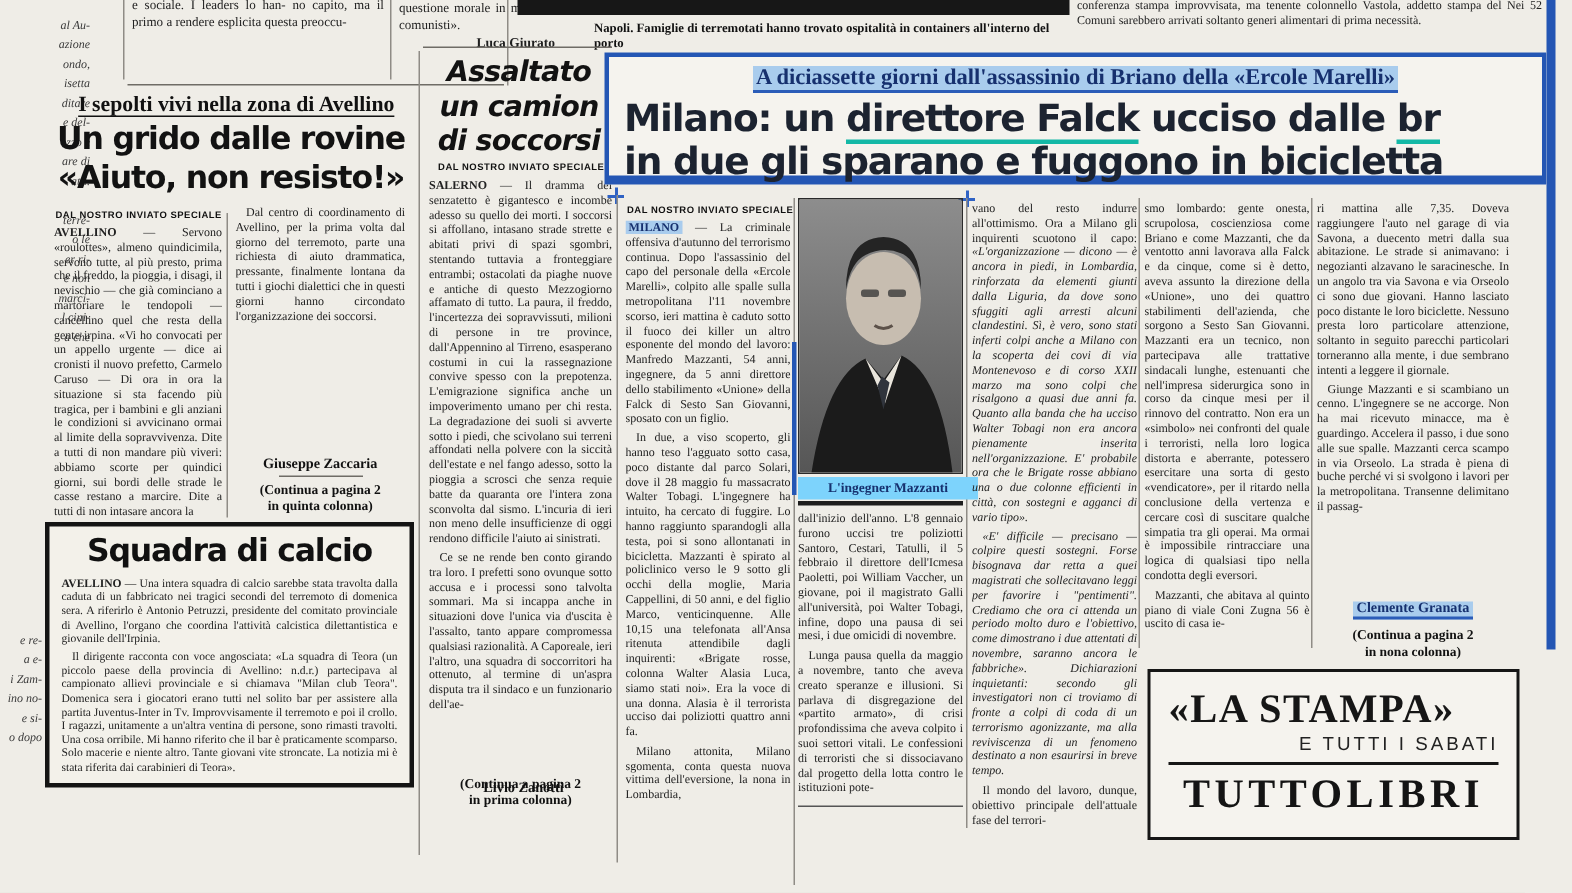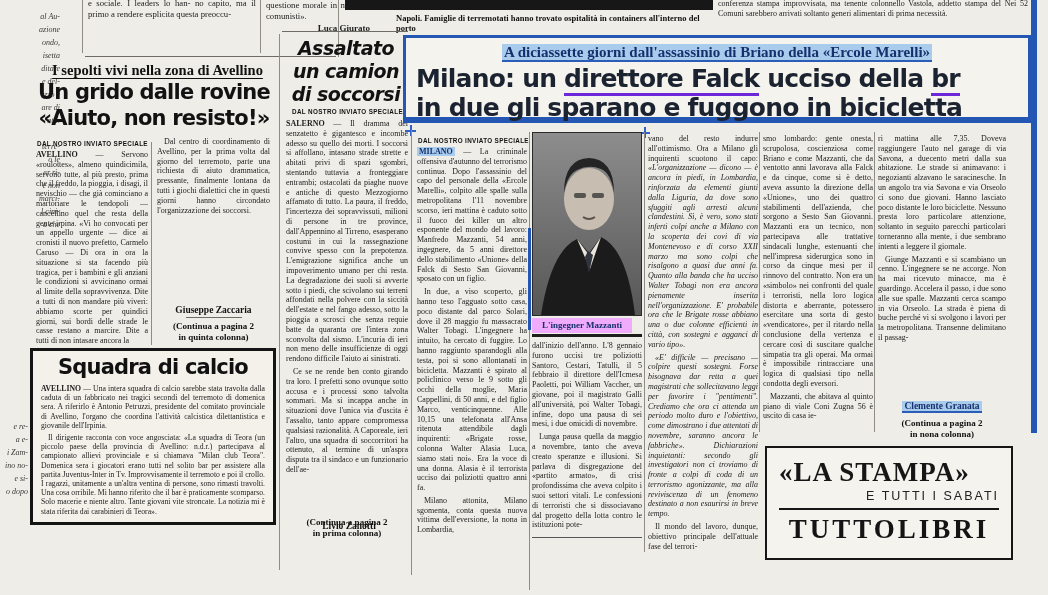--- a/index.html
+++ b/index.html
@@ -35,31 +35,31 @@
   
   .sq-box { position:absolute; border:3px solid #141414; background:#f3f1ea; padding:4px 8px; overflow:hidden; }
   .sq-head { font:bold 21px/25px "DejaVu Sans", sans-serif; letter-spacing:-0.8px; text-align:center; color:#111; }
   .sq-box .bp { font-size:7.7px; line-height:9.2px; }
 
   
   .main-frame { position:absolute; left:403px; top:35px; width:628px; height:88px;
     border:3px solid #2456b4; border-bottom-width:6px; background:#f5f3ee; }
   .m-kicker { font:bold 15px "Liberation Serif", serif; }
   .main-head { font:bold 25px/29px "DejaVu Sans", sans-serif; letter-spacing:-0.8px; color:#1c2330; }
-  .u-blue { border-bottom:3px solid #6d28d9; padding-bottom:0; }
+  .u-blue { border-bottom:3px solid #14b8a6; padding-bottom:0; }
   .blue-bar { position:absolute; background:#2456b4; }
   .cross { position:absolute; width:11px; height:11px; }
   .cross:before, .cross:after { content:""; position:absolute; background:#2f62c4; }
   .cross:before { left:5px; top:0; width:2px; height:11px; }
   .cross:after { left:0; top:5px; width:11px; height:2px; }
 
   .byline { font:bold 9.5px "Liberation Serif", serif; text-align:center; color:#111; }
   .continua { font:bold 9px/11px "Liberation Serif", serif; text-align:center; color:#111; }
 
-  .photo-caption { position:absolute; left:532px; top:318px; width:100px; height:15px; background:#f0abfc;
+  .photo-caption { position:absolute; left:532px; top:318px; width:120px; height:15px; background:#7dd3fc;
     text-align:center; font:bold 9px/15px "Liberation Serif", serif; color:#16306e; }
 
   
   .ad-box { position:absolute; left:765px; top:446px; width:248px; height:114px; border:2px solid #161616; background:#f5f3ee; padding:8px 12px 0; }
   .ad-l1 { font:400 16px "Liberation Sans", sans-serif; letter-spacing:3px; color:#222; }
   .ad-l2 { font:bold 27px "Liberation Serif", serif; letter-spacing:1px; color:#161616; margin-top:1px; }
   .ad-l3 { font:400 12.5px "Liberation Sans", sans-serif; letter-spacing:2px; text-align:right; color:#222; margin-top:1px; }
   .ad-rule { height:2px; background:#161616; margin-top:5px; }
   .ad-l4 { font:bold 27px "Liberation Serif", serif; letter-spacing:3px; text-align:center; color:#141414; margin-top:4px; }
 
@@ -158,21 +158,21 @@
   <div class="abs byline" style="left:288px; top:501px; width:122px;margin-top:20px;">Livio Zanotti</div>
   <div class="abs continua pre" style="left:286px; top:517px; width:122px;">(Continua a pagina 2
 in prima colonna)</div>
 
   <div class="blue-bar" style="left:1031px; top:0; width:6px; height:433px;"></div>
   <div class="main-frame">
     <div style="text-align:center; margin-top:5px;">
       <span class="m-kicker hl hl-b">A diciassette giorni dall'assassinio di Briano della «Ercole Marelli»</span>
     </div>
     <div class="main-head" style="margin:3px 0 0 10px;">
-      <div><span>Milano: un </span><span class="u-blue">direttore Falck</span><span> ucciso della </span><span class="u-blue">br</span></div>
+      <div><span>Milano: un </span><span class="u-blue">direttore Falck</span><span> ucciso dalle </span><span class="u-blue">br</span></div>
       <div>in due gli sparano e fuggono in bicicletta</div>
     </div>
   </div>
   <div class="cross" style="left:405px; top:125px;"></div>
   <div class="cross" style="left:639px; top:127px;"></div>
 
   <div class="abs kicker-label" style="left:418px; top:137px;">DAL NOSTRO INVIATO SPECIALE</div>
   <div class="colbox" style="left:417px; top:147px; width:110px; height:408px;">
     <p class="bp noind"><span class="dateline hl">MILANO</span>
       <span>— La criminale offensiva d'autunno del terrorismo continua. Dopo l'assassinio del capo del personale della «Ercole Marelli», colpito alle spalle sulla metropolitana l'11 novembre scorso, ieri mattina è caduto sotto il fuoco dei killer un altro esponente del mondo del lavoro: Manfredo Mazzanti, 54 anni, ingegnere, da 5 anni direttore dello stabilimento «Unione» della Falck di Sesto San Giovanni, sposato con un figlio.</span></p>

